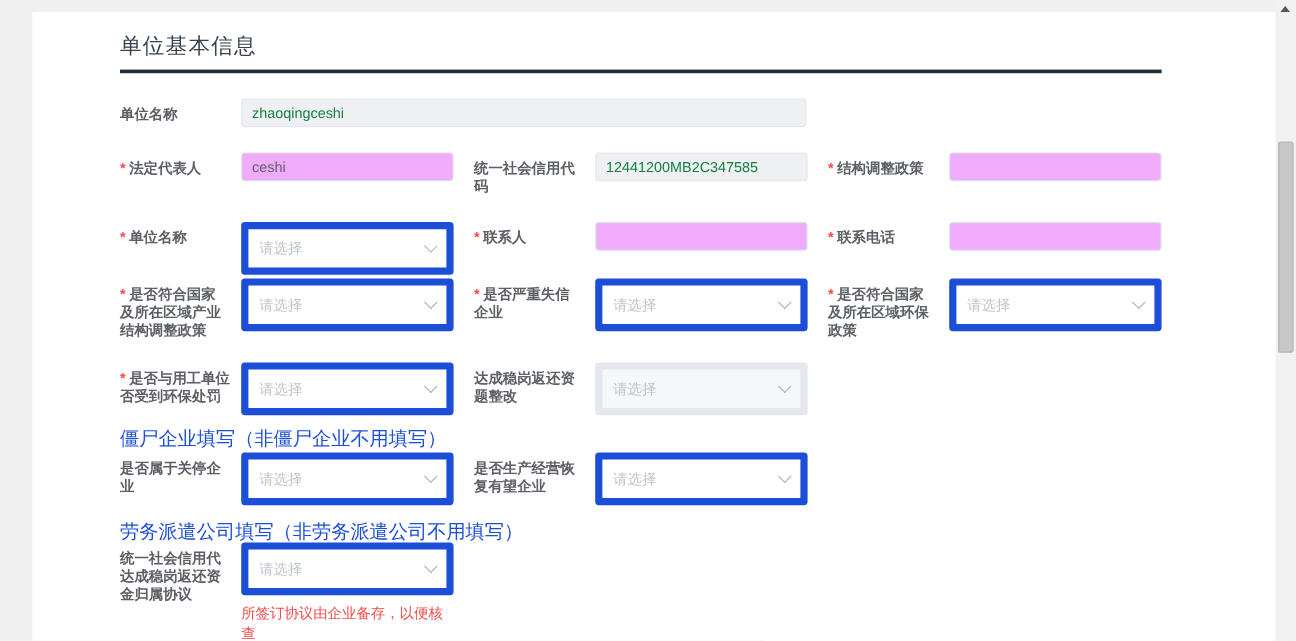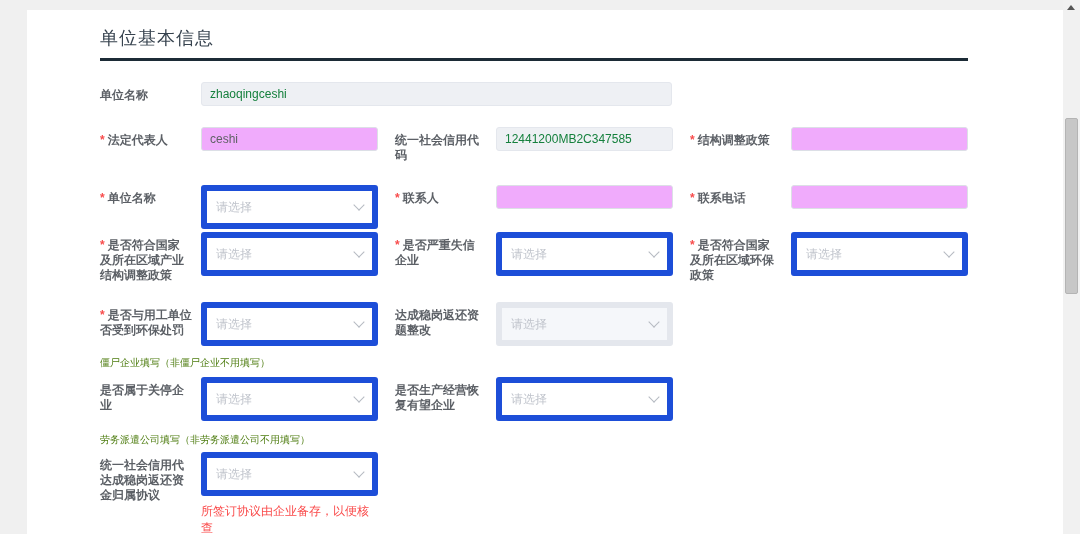--- a/index.html
+++ b/index.html
@@ -46,21 +46,21 @@
     display:flex;align-items:center;justify-content:space-between;
     padding:16px 9px;font-size:12px;color:#c0c4cc;cursor:pointer;
   }
   .select.disabled{background:#f5f7fa;border-color:#e4e7ed;cursor:not-allowed;}
   .chev{
     width:7px;height:7px;flex-shrink:0;
     border-right:1.5px solid #b6bac2;border-bottom:1.5px solid #b6bac2;
     transform:rotate(45deg);margin-top:-4px;
   }
   .sec-header{
-    position:absolute;left:73px;font-size:10px;color:#4d7c0f;
+    position:absolute;left:73px;font-size:16px;color:#1d4ed8;
   }
   .note{margin-top:7px;font-size:12px;color:#fa4a4a;}
   
   .sb-track{
     position:absolute;right:0;top:0;width:17px;height:534px;background:#f1f1f1;
   }
   .sb-up{
     position:absolute;top:5px;left:4px;width:0;height:0;
     border-left:4.5px solid transparent;border-right:4.5px solid transparent;
     border-bottom:5px solid #565656;

